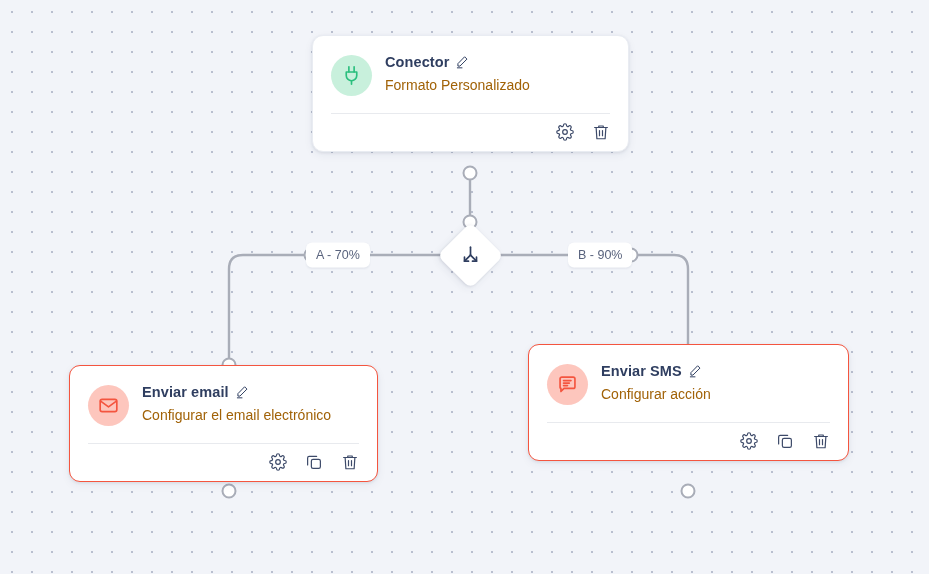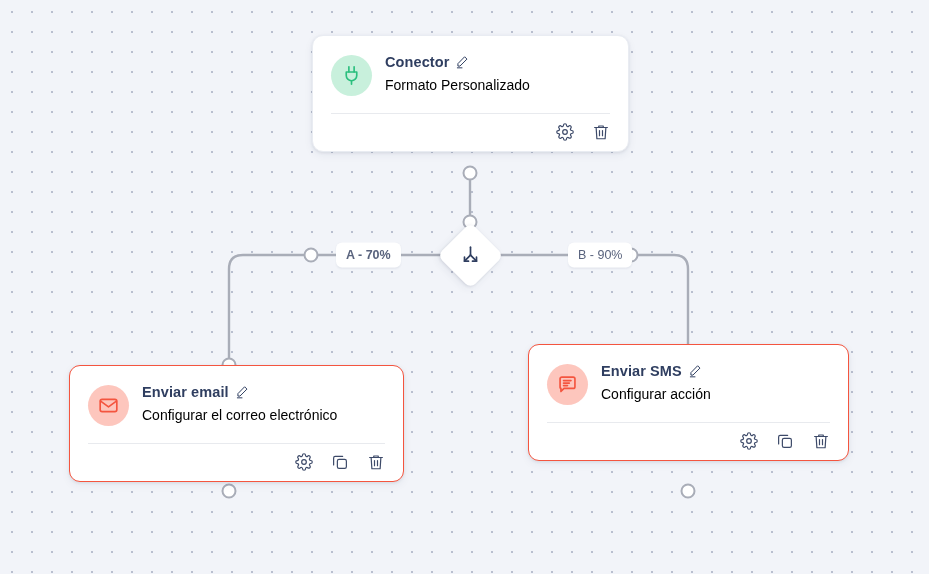--- a/index.html
+++ b/index.html
@@ -97,21 +97,21 @@
     color: #2f3e60;
     letter-spacing: 0.1px;
   }
   .pencil-icon {
     display: inline-flex;
     align-items: center;
     cursor: pointer;
   }
   .node-subtitle {
     font-size: 14px;
-    color: #000000;
+    color: #a16207;
     margin-top: 7px;
     line-height: 1.2;
     white-space: nowrap;
   }
 
   .node-divider {
     height: 1px;
     background: #e8eaee;
     margin: 17px 18px 0 18px;
   }
@@ -185,21 +185,21 @@
 
   <div class="handle" style="left:470px; top:173px;"></div>
   <div class="handle" style="left:470px; top:222px;"></div>
   <div class="handle" style="left:311px; top:255px;"></div>
   <div class="handle" style="left:631px; top:255px;"></div>
   <div class="handle" style="left:229px; top:365px;"></div>
   <div class="handle" style="left:688px; top:365px;"></div>
   <div class="handle" style="left:229px; top:491px;"></div>
   <div class="handle" style="left:688px; top:491px;"></div>
 
-  <div class="branch-label" style="left:336px; top:255px;font-weight:bold;">A - 70%</div>
+  <div class="branch-label" style="left:306px; top:255px;">A - 70%</div>
   <div class="branch-label" style="left:568px; top:255px;">B - 90%</div>
 
   <div class="split-node" style="left:447px; top:232px;">
     <span class="split-icon">
       <svg width="24" height="24" viewBox="0 0 24 24" fill="none" stroke="#2f3e60" stroke-width="1.7" stroke-linecap="round" stroke-linejoin="round">
         <path d="M12 3 L12 11"></path>
         <path d="M12 11 L6 17"></path>
         <path d="M12 11 L18 17"></path>
         <path d="M6 17 L6 13 M6 17 L10 17"></path>
         <path d="M18 17 L18 13 M18 17 L14 17"></path>
@@ -242,39 +242,39 @@
         <svg width="18" height="18" viewBox="0 0 24 24" fill="none" stroke="#3d4a69" stroke-width="1.6" stroke-linecap="round" stroke-linejoin="round">
           <path d="M3.5 6 L20.5 6"></path>
           <path d="M9 6 L9 4 L15 4 L15 6"></path>
           <path d="M5.5 6 L6.5 21 L17.5 21 L18.5 6"></path>
           <path d="M10 10 L10 17 M14 10 L14 17"></path>
         </svg>
       </span>
     </div>
   </div>
 
-  <div class="node red-node" style="left:69px; top:365px; width:335px;">
+  <div class="node red-node" style="left:69px; top:365px; width:309px;">
     <div class="node-body">
       <div class="node-icon icon-red">
         <svg width="21" height="21" viewBox="0 0 24 24" fill="none" stroke="#f4553f" stroke-width="1.9" stroke-linecap="round" stroke-linejoin="round">
           <rect x="2.5" y="5" width="19" height="14" rx="2.2"></rect>
           <path d="M3 7 L12 13.5 L21 7"></path>
         </svg>
       </div>
       <div class="node-text">
         <div class="node-title-row">
           <span class="node-title">Enviar email</span>
           <span class="pencil-icon">
             <svg width="14" height="14" viewBox="0 0 24 24" fill="none" stroke="#2f3e60" stroke-width="1.7" stroke-linecap="round" stroke-linejoin="round">
               <path d="M17 3.5 L20.5 7 L8.5 19 L5 19 L5 15.5 Z"></path>
               <path d="M4 22 L12 22"></path>
             </svg>
           </span>
         </div>
-        <div class="node-subtitle">Configurar el correo electrónico</div>
+        <div class="node-subtitle">Configurar el email electrónico</div>
       </div>
     </div>
     <div class="node-divider"></div>
     <div class="node-actions">
       <span class="action-icon">
         <svg width="18" height="18" viewBox="0 0 24 24" fill="none" stroke="#3d4a69" stroke-width="1.6" stroke-linecap="round" stroke-linejoin="round">
           <circle cx="12" cy="12" r="3.1"></circle>
           <path d="M19.4 15a1.65 1.65 0 0 0 .33 1.82l.06.06a2 2 0 1 1-2.83 2.83l-.06-.06a1.65 1.65 0 0 0-1.82-.33 1.65 1.65 0 0 0-1 1.51V21a2 2 0 0 1-4 0v-.09A1.65 1.65 0 0 0 9 19.4a1.65 1.65 0 0 0-1.82.33l-.06.06a2 2 0 1 1-2.83-2.83l.06-.06a1.65 1.65 0 0 0 .33-1.82 1.65 1.65 0 0 0-1.51-1H3a2 2 0 0 1 0-4h.09A1.65 1.65 0 0 0 4.6 9a1.65 1.65 0 0 0-.33-1.82l-.06-.06a2 2 0 1 1 2.83-2.83l.06.06A1.65 1.65 0 0 0 9 4.6a1.65 1.65 0 0 0 1-1.51V3a2 2 0 0 1 4 0v.09a1.65 1.65 0 0 0 1 1.51 1.65 1.65 0 0 0 1.82-.33l.06-.06a2 2 0 1 1 2.83 2.83l-.06.06a1.65 1.65 0 0 0-.33 1.82V9a1.65 1.65 0 0 0 1.51 1H21a2 2 0 0 1 0 4h-.09a1.65 1.65 0 0 0-1.51 1z"></path>
         </svg>
       </span>

